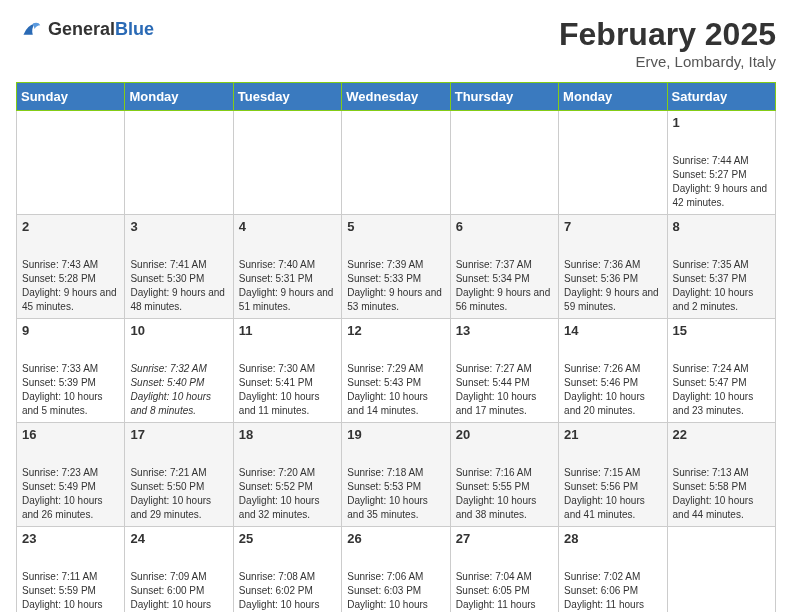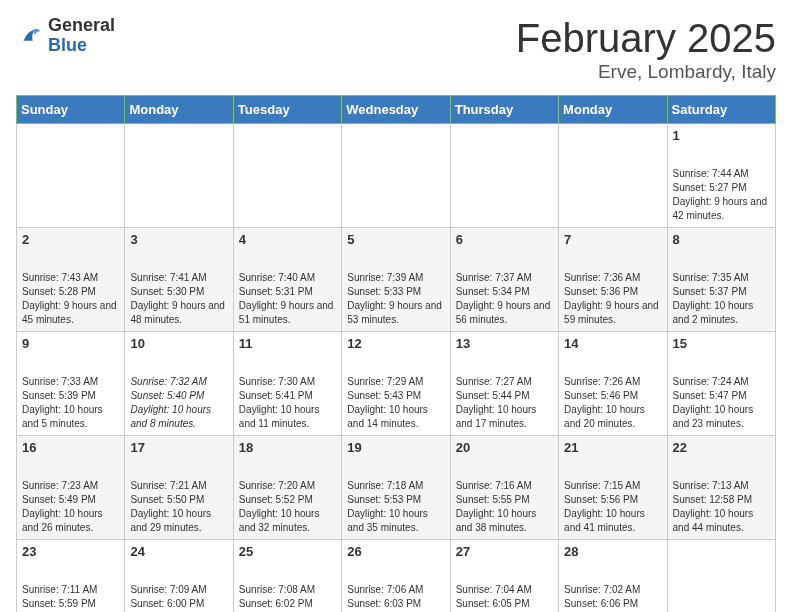--- a/index.html
+++ b/index.html
@@ -16,47 +16,47 @@
       align-items: flex-start;
       margin-bottom: 12px;
     }
     .logo {
       display: flex;
       align-items: center;
       gap: 4px;
     }
     .logo-text {
       display: flex;
-      flex-direction: column;
+      flex-direction: row;
       line-height: 1.1;
     }
     .logo-general {
       font-size: 18px;
       font-weight: bold;
       color: #333;
     }
     .logo-blue {
       font-size: 18px;
       font-weight: bold;
       color: #2a6ab5;
     }
     .logo-icon {
       width: 28px;
       height: 28px;
     }
     .title-block {
       text-align: right;
     }
     .month-title {
-      font-size: 40px;
-      font-weight: normal;
+      font-size: 32px;
+      font-weight: bold;
       color: #333;
     }
     .location-subtitle {
-      font-size: 19px;
+      font-size: 15px;
       color: #555;
     }
     .calendar {
       width: 100%;
       border-collapse: collapse;
       border: 1px solid #ccc;
     }
     .calendar thead tr th {
       background-color: #3a7abf;
       color: #fff;
@@ -264,21 +264,21 @@
         </td>
         <td>
           <span class="day-number">21</span>
           <div class="day-info" style="white-space: pre-line;">Sunrise: 7:15 AM
 Sunset: 5:56 PM
 Daylight: 10 hours and 41 minutes.</div>
         </td>
         <td>
           <span class="day-number">22</span>
           <div class="day-info" style="white-space: pre-line;">Sunrise: 7:13 AM
-Sunset: 12:58 PM
+Sunset: 5:58 PM
 Daylight: 10 hours and 44 minutes.</div>
         </td>
       </tr>
       <tr>
         <td>
           <span class="day-number">23</span>
           <div class="day-info" style="white-space: pre-line;">Sunrise: 7:11 AM
 Sunset: 5:59 PM
 Daylight: 10 hours and 47 minutes.</div>
         </td>

